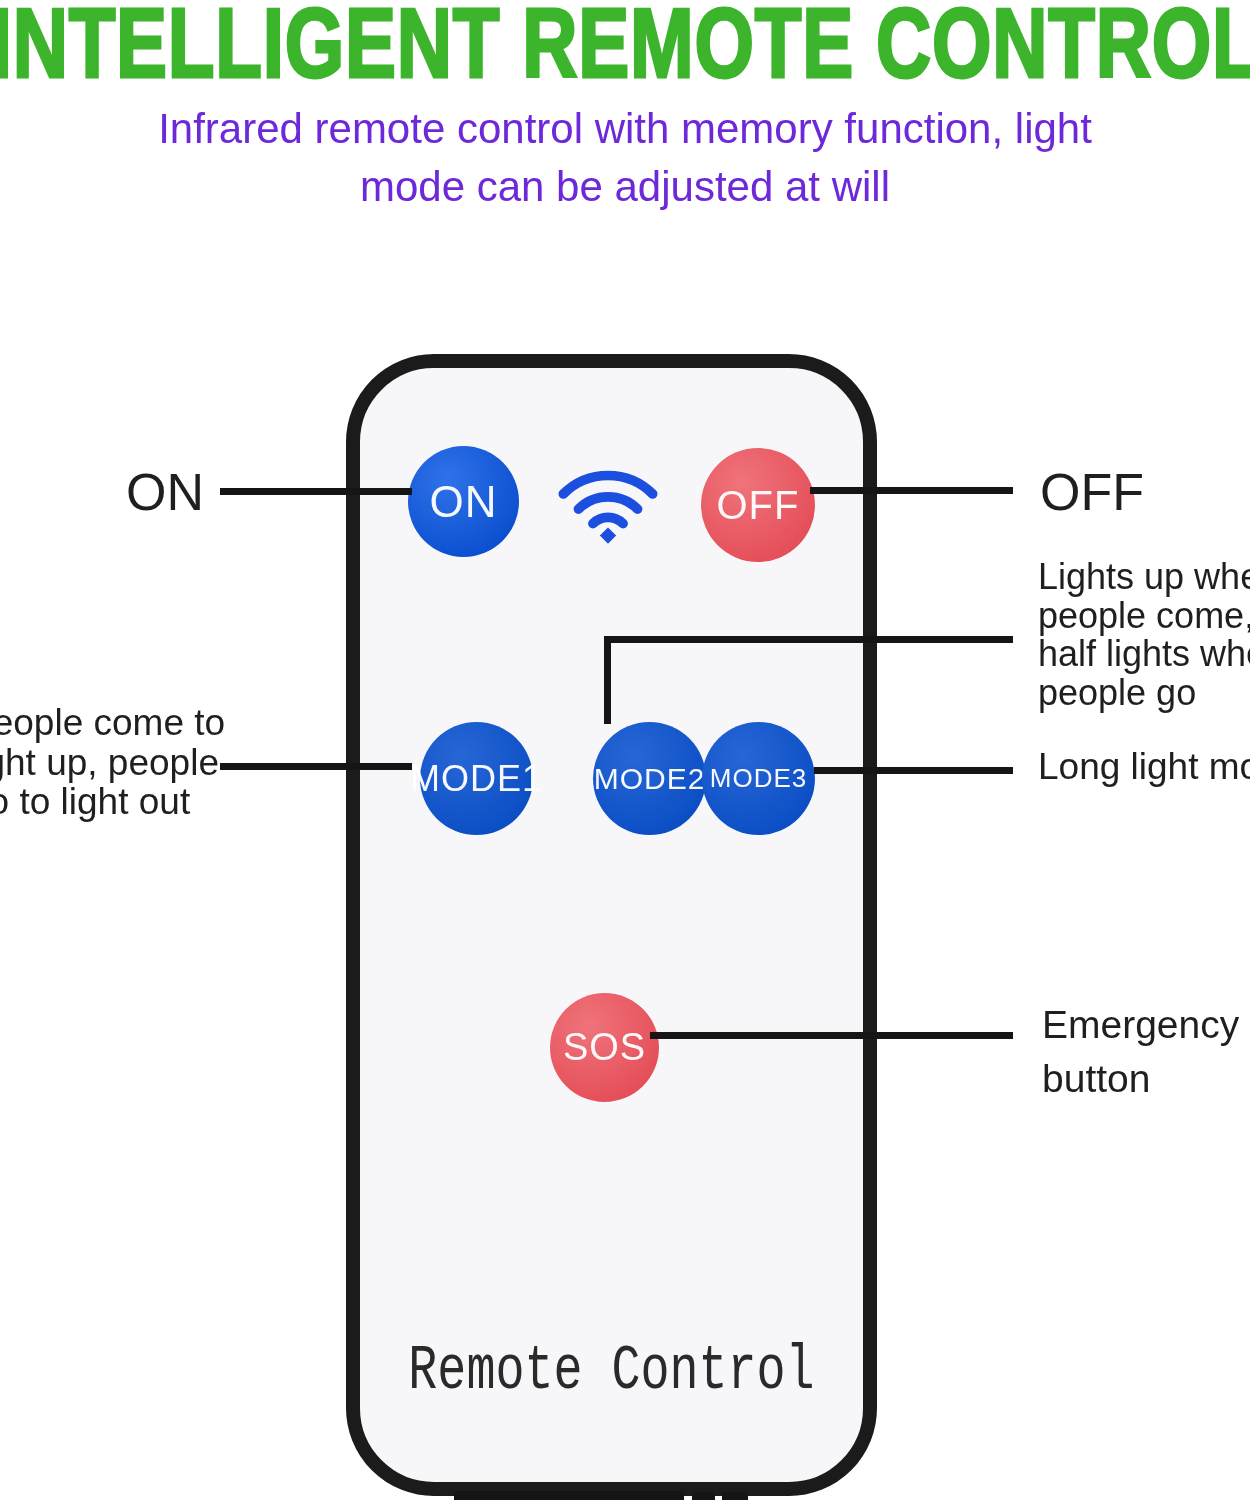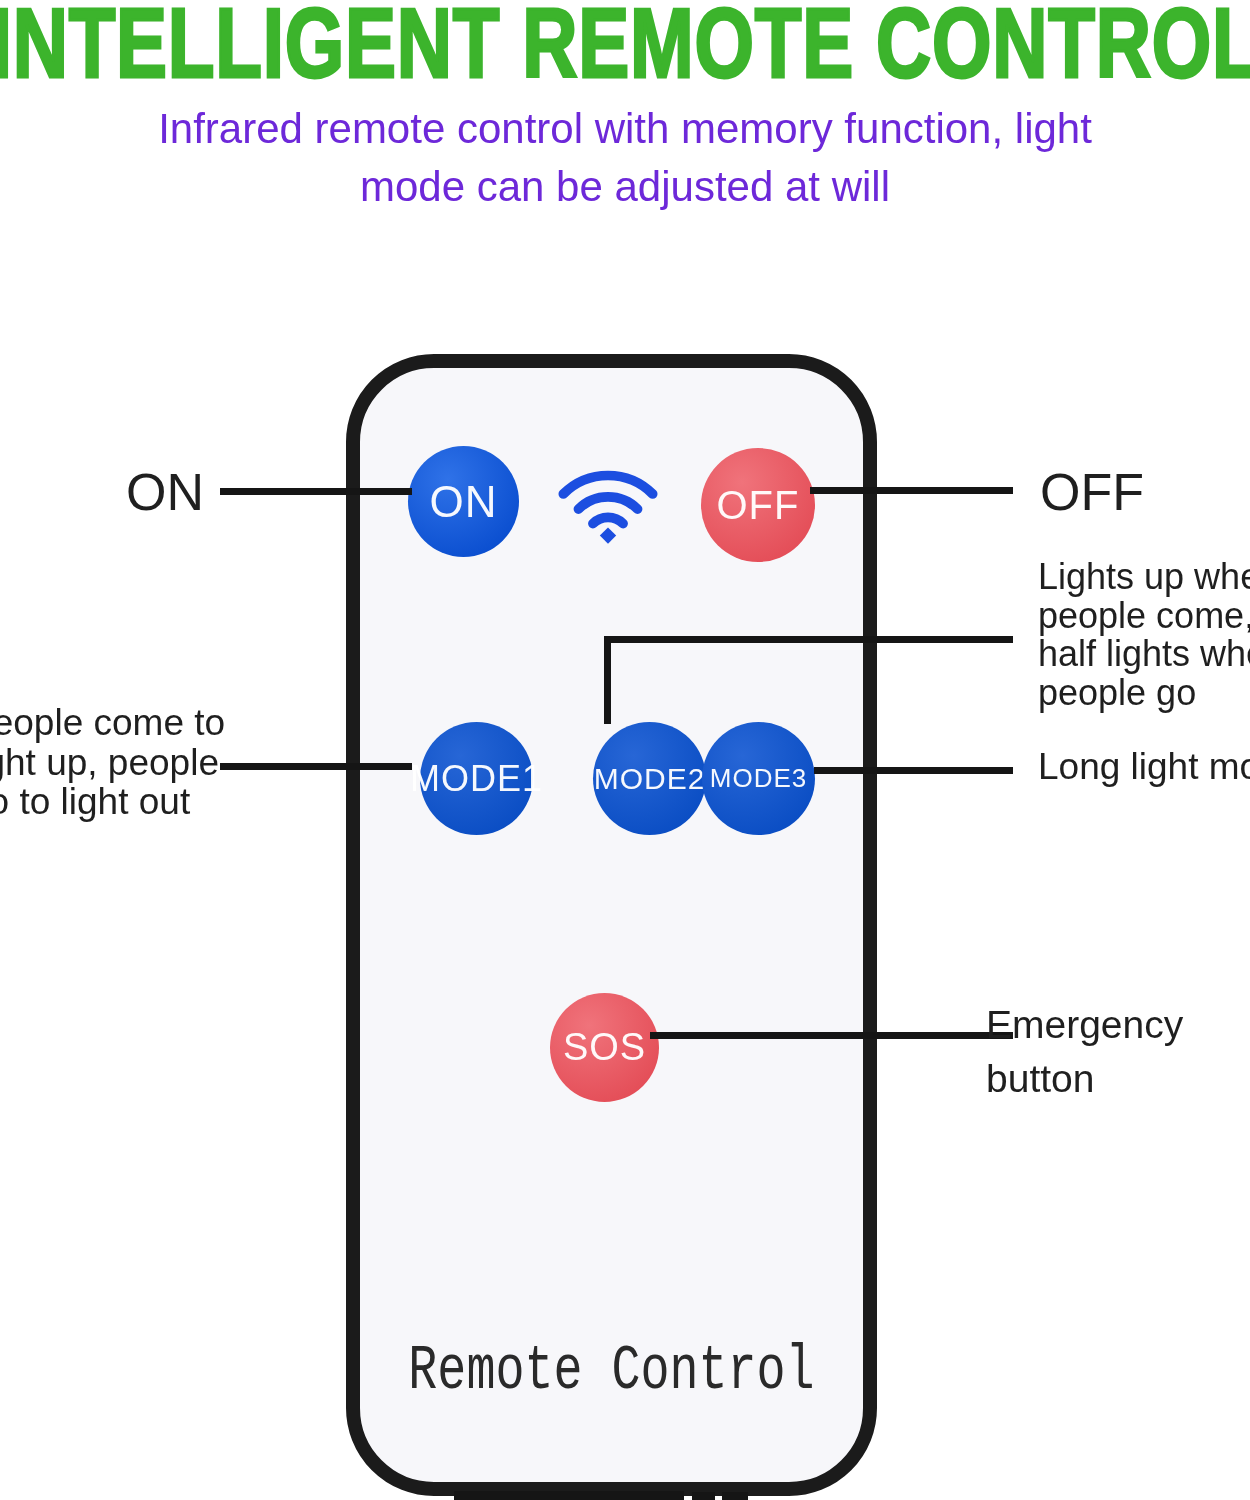--- a/index.html
+++ b/index.html
@@ -97,21 +97,21 @@
   .line-mode3   { left: 814px; top: 767px; width: 199px; height: 7px; }
   .line-sos     { left: 650px; top: 1032px; width: 363px; height: 7px; }
 
   
   .callout { position: absolute; color: #1f1f1f; }
   .callout-on        { left: 126px;  top: 462px;  font-size: 52px; }
   .callout-off       { left: 1040px; top: 462px;  font-size: 52px; }
   .callout-lights    { left: 1038px; top: 558px;  font-size: 36px; line-height: 38.5px; white-space: pre; }
   .callout-left      { left: -32px;  top: 703px;  font-size: 37px; line-height: 39.5px; white-space: pre; }
   .callout-long      { left: 1038px; top: 748px;  font-size: 37px; line-height: 38.5px; white-space: pre; }
-  .callout-emergency { left: 986px; top: 998px;  font-size: 39px; line-height: 54px;  white-space: pre; }
+  .callout-emergency { left: 1042px; top: 998px;  font-size: 39px; line-height: 54px;  white-space: pre; }
 </style>
 </head>
 <body>
 
 <div class="title">INTELLIGENT REMOTE CONTROL</div>
 <div class="subtitle">Infrared remote control with memory function, light
 mode can be adjusted at will</div>
 
 <div class="remote"></div>
 <div class="bottom-bar"></div>

